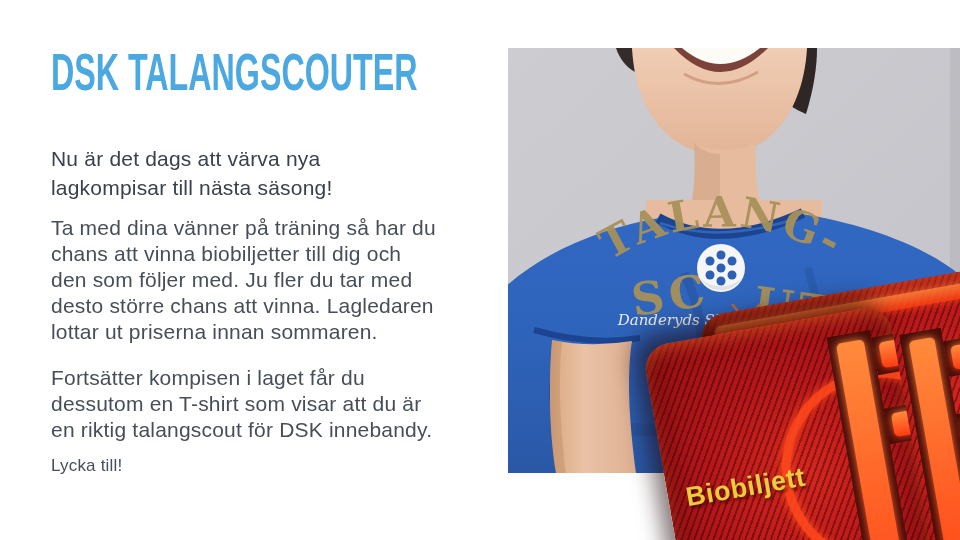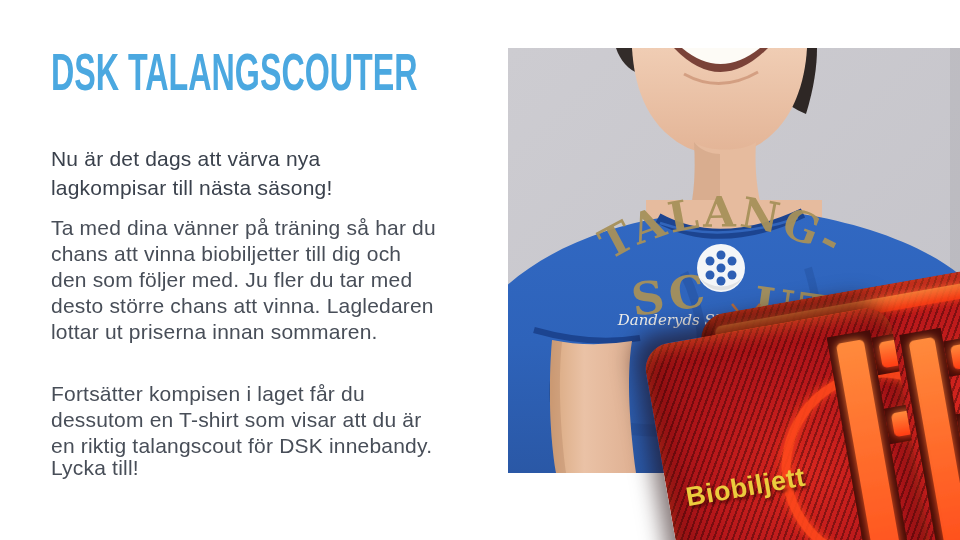--- a/index.html
+++ b/index.html
@@ -17,24 +17,24 @@
     position:absolute; left:51px; top:144px; width:430px;
     font-size:21px; font-weight:400; line-height:29px;
     color:#3A414C; white-space:pre-line; letter-spacing:0.2px;
   }
   .body-paragraph{
     position:absolute; left:51px; width:440px;
     font-size:21px; font-weight:400; line-height:26px;
     color:#484E58; white-space:pre-line; letter-spacing:0.2px;
   }
   .p1{ top:215px; }
-  .p2{ top:365px;margin-top:16px; }
+  .p2{ top:365px; }
   .closing-text{
     position:absolute; left:51px; top:456px;
-    font-size:21px; color:#484E58; letter-spacing:0.2px;
+    font-size:17px; color:#484E58; letter-spacing:0.2px;
   }
 
   
   .hero-photo{
     position:absolute; left:508px; top:48px; width:452px; height:425px;
     background:#C9C8CD; overflow:hidden; z-index:1;
   }
 
   
   .cinema-cards{

